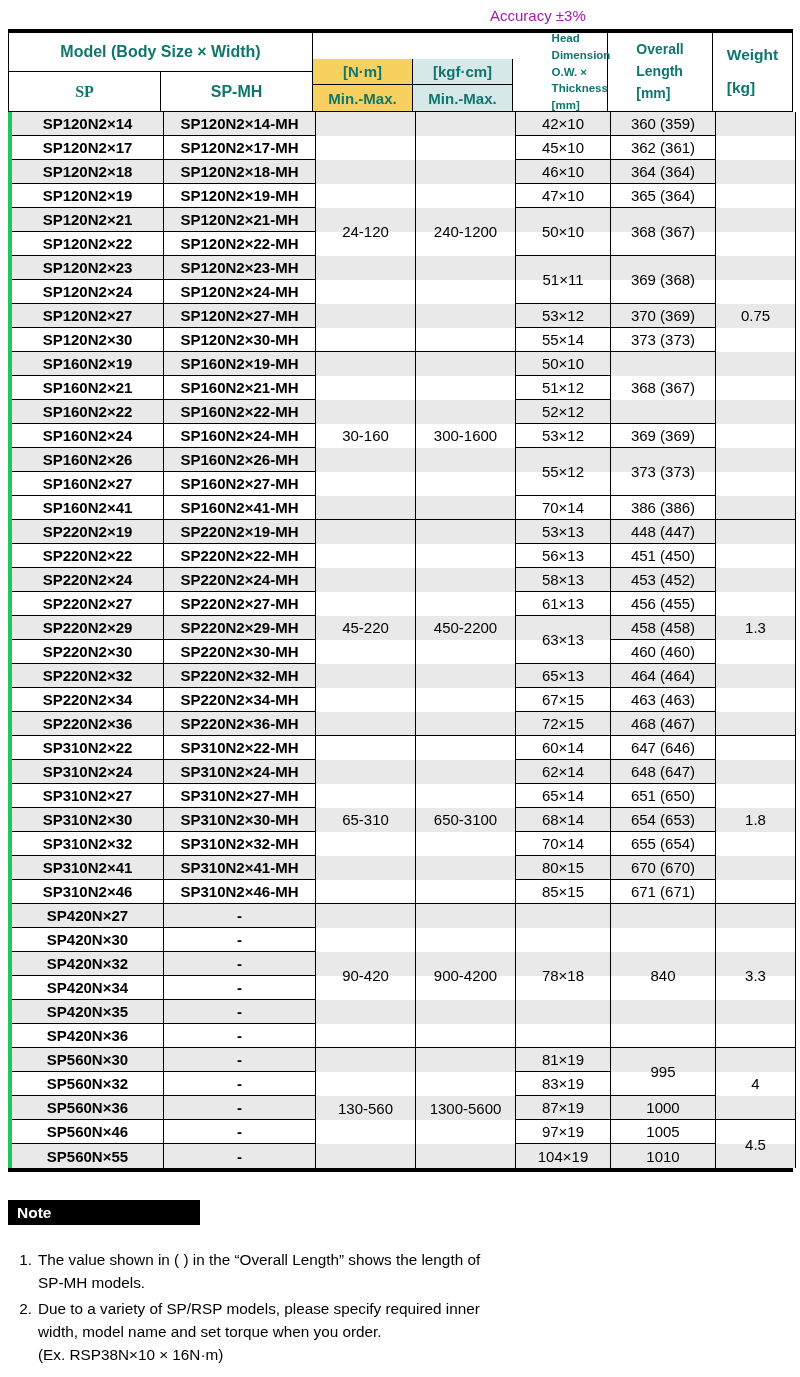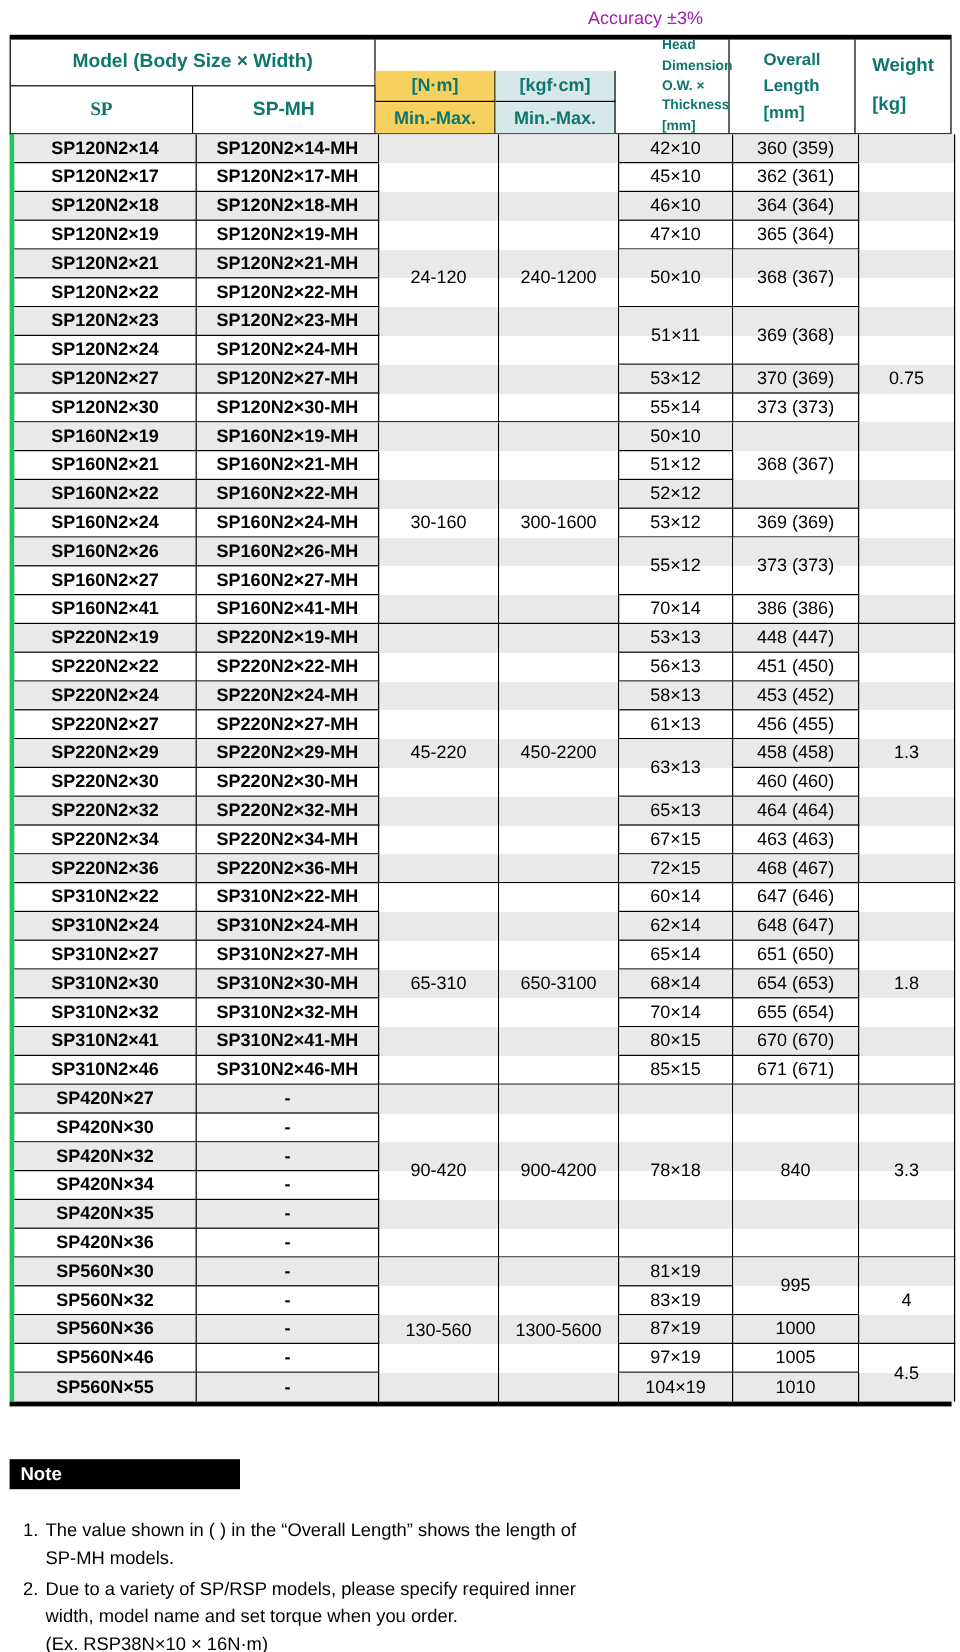--- a/index.html
+++ b/index.html
@@ -26,21 +26,21 @@
   .hc.weight{grid-column:7;grid-row:1/7;font-size:15.5px;line-height:2.1;white-space:pre-line;}
   .tb-wrap{border-left:4px solid #22c55e;width:784px;}
   table{border-collapse:separate;border-spacing:0;table-layout:fixed;width:784px;}
   td{height:24px;box-sizing:border-box;border-right:1px solid #000;border-bottom:1px solid #000;
     font-size:15px;text-align:center;vertical-align:middle;padding:0;line-height:1;color:#000;}
   tr.shade{background:#E9E9E9;}
   td.mg{background:repeating-linear-gradient(to bottom,#E9E9E9 0 24px,#FFFFFF 24px 48px);}
   td.mw{background:repeating-linear-gradient(to bottom,#FFFFFF 0 24px,#E9E9E9 24px 48px);}
   td.model{font-weight:bold;}
   td.bb0{border-bottom:none;}
-  .note-box{margin-top:44px;width:192px;height:25px;background:#000;color:#fff;display:flex;
+  .note-box{margin-top:28px;width:192px;height:25px;background:#000;color:#fff;display:flex;
     align-items:center;box-sizing:border-box;padding-left:9px;font-weight:bold;font-size:15.5px;}
   .notes{list-style:none;margin:24px 0 0 4px;padding:0;font-size:15.3px;line-height:1.5;color:#000;}
   .notes li{display:flex;margin-bottom:3px;}
   .notes .n{flex:none;width:20px;text-align:right;margin-right:6px;}
   .notes .t{white-space:pre-line;}
 </style>
 </head>
 <body>
 
 <div class="page">

